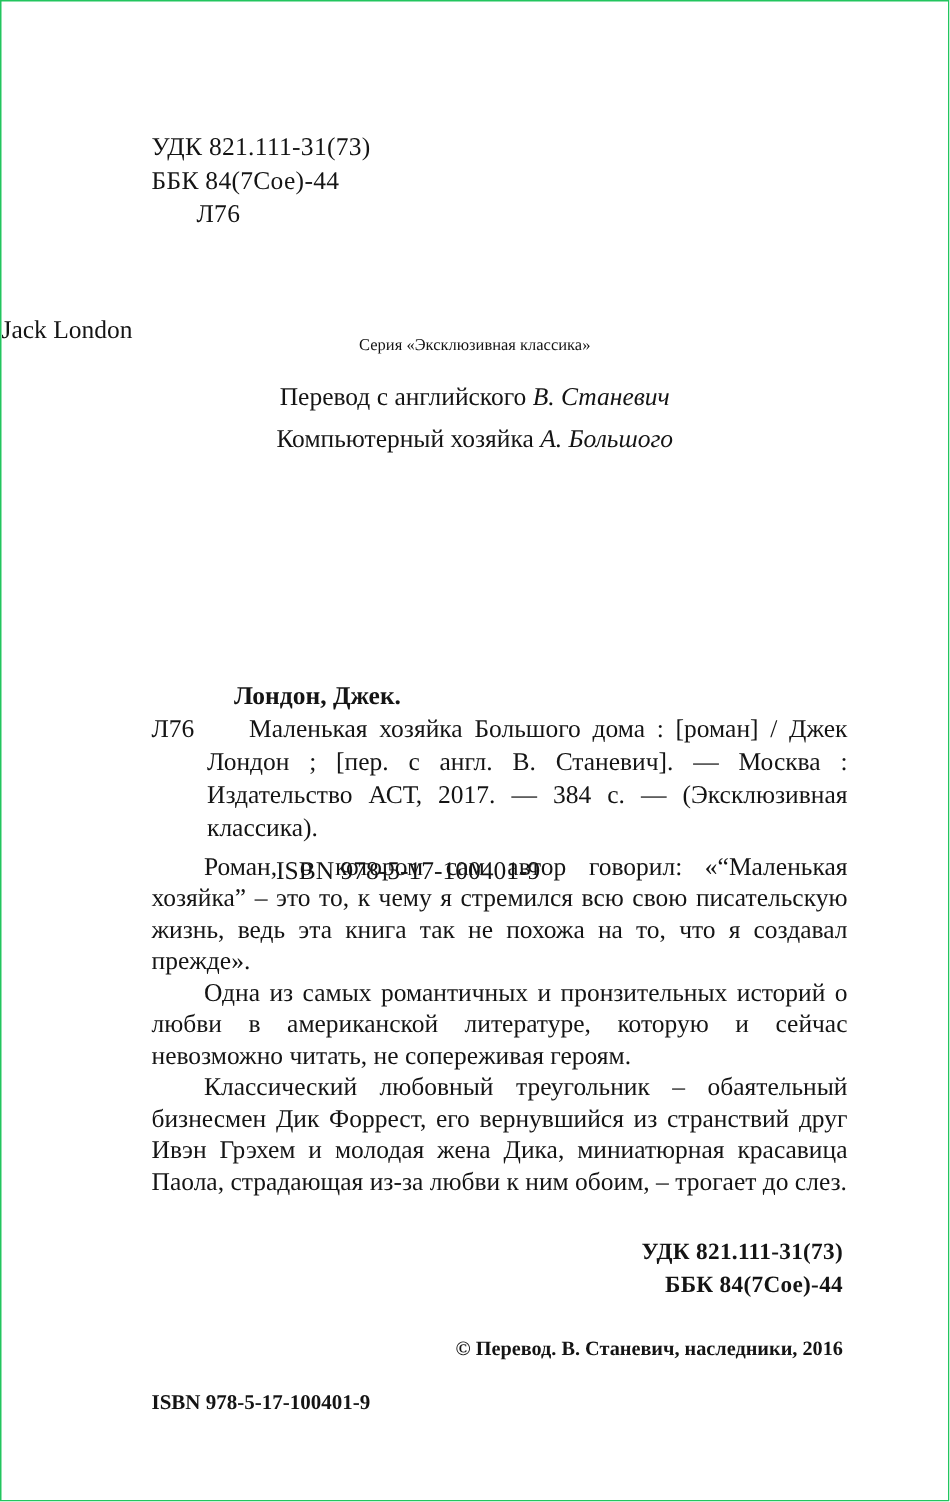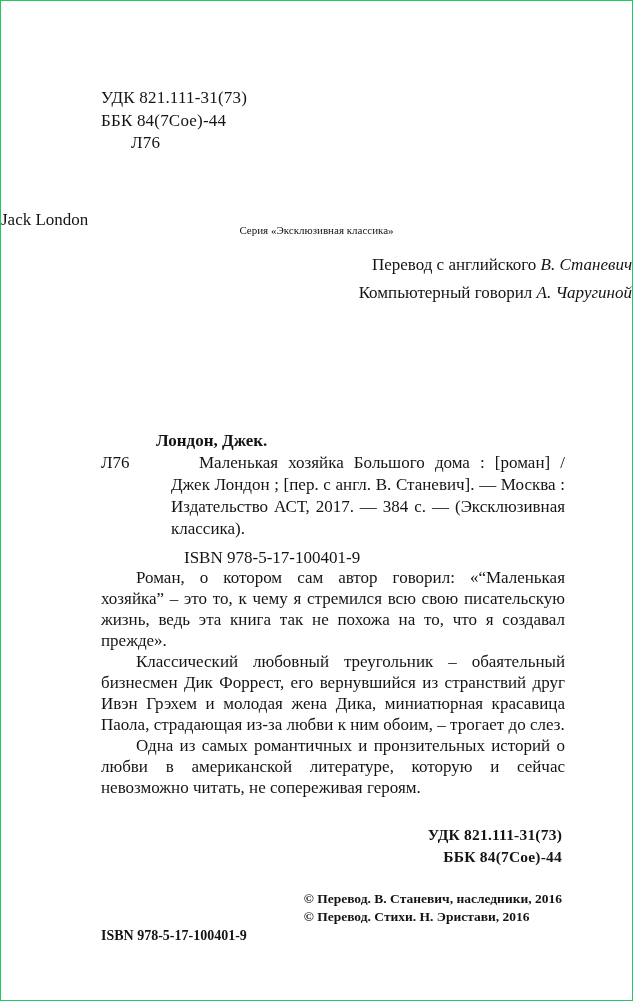--- a/index.html
+++ b/index.html
@@ -44,40 +44,40 @@
     font-size: 17px;
     line-height: 20.5px;
   }
 
   
   .credits {
     position: absolute;
     top: 250px;
     left: 0;
     width: 100%;
-    text-align: right;
+    text-align: center;
     font-size: 17px;
   }
   .credits .credit-line { line-height: 28px; }
   .credit-name { font-style: italic; }
 
   
   .catalog {
     position: absolute;
-    top: 429px;
+    top: 452px;
     left: 100px;
     width: 464px;
     font-size: 17px;
     line-height: 22px;
   }
   .catalog-author { font-weight: bold; margin-left: 55px; }
   .catalog-row { position: relative; }
   .margin-code { position: absolute; left: 0; top: 0; }
   .catalog-desc {
-    margin-left: 70px;
+    margin-left: 37px;
     text-indent: 28px;
     text-align: justify;
   }
   .isbn-line { margin-left: 83px; margin-top: 7px; }
 
   
   .annotation {
     position: absolute;
     top: 566px;
     left: 100px;
@@ -135,45 +135,44 @@
   <div class="title-block">
     <div>Jack London</div>
   </div>
 
   <div class="credits">
     <div class="credit-line">
       <span>Перевод с английского</span>
       <span class="credit-name">В. Станевич</span>
     </div>
     <div class="credit-line">
-      <span>Компьютерный говорил</span>
-      <span class="credit-name">А. Чаругиной</span>
+      <span>Компьютерный хозяйка</span>
+      <span class="credit-name">А. Большого</span>
     </div>
   </div>
 
   <div class="catalog">
     <div class="catalog-author">Лондон, Джек.</div>
     <div class="catalog-row">
       <span class="margin-code">Л76</span>
       <p class="catalog-desc">Маленькая хозяйка Большого дома : [роман] / Джек Лондон ; [пер. с англ. В. Станевич]. — Москва : Издательство АСТ, 2017. — 384 с. — (Эксклюзивная классика).</p>
     </div>
     <div class="isbn-line">ISBN 978-5-17-100401-9</div>
   </div>
 
   <div class="annotation">
     <p>Роман, о котором сам автор говорил: «“Маленькая хозяйка” – это то, к чему я стремился всю свою писательскую жизнь, ведь эта книга так не похожа на то, что я создавал прежде».</p>
+    <p>Одна из самых романтичных и пронзительных историй о любви в американской литературе, которую и сейчас невозможно читать, не сопереживая героям.</p>
     <p>Классический любовный треугольник – обаятельный бизнесмен Дик Форрест, его вернувшийся из странствий друг Ивэн Грэхем и молодая жена Дика, миниатюрная красавица Паола, страдающая из-за любви к ним обоим, – трогает до слез.</p>
-    <p>Одна из самых романтичных и пронзительных историй о любви в американской литературе, которую и сейчас невозможно читать, не сопереживая героям.</p>
   </div>
 
   <div class="bottom-codes">
     <div>УДК 821.111-31(73)</div>
     <div>ББК 84(7Сое)-44</div>
   </div>
 
   <div class="copyright">
     <div>© Перевод. В. Станевич, наследники, 2016</div>
-    <div>© Перевод. Стихи. Н. Эристави, 2016</div>
   </div>
 
   <div class="isbn-bottom">ISBN 978-5-17-100401-9</div>
 
 </div>
 
 </body></html>

